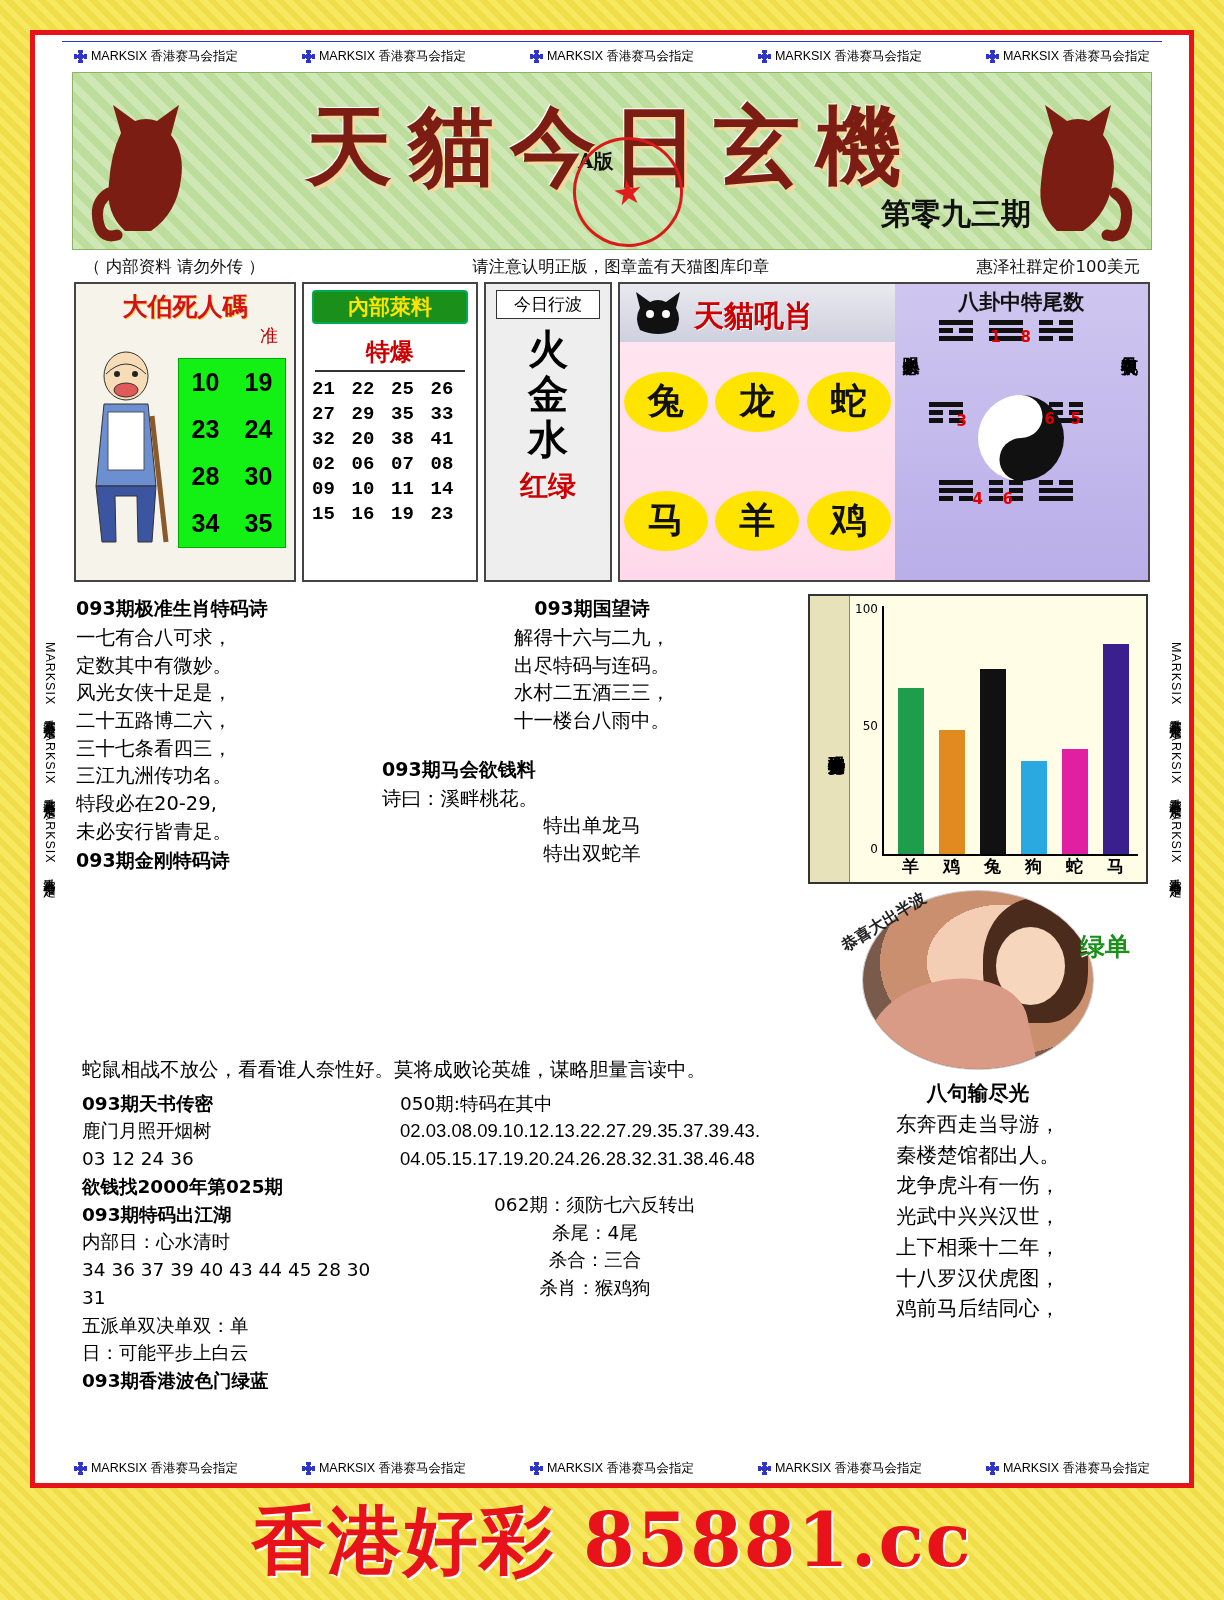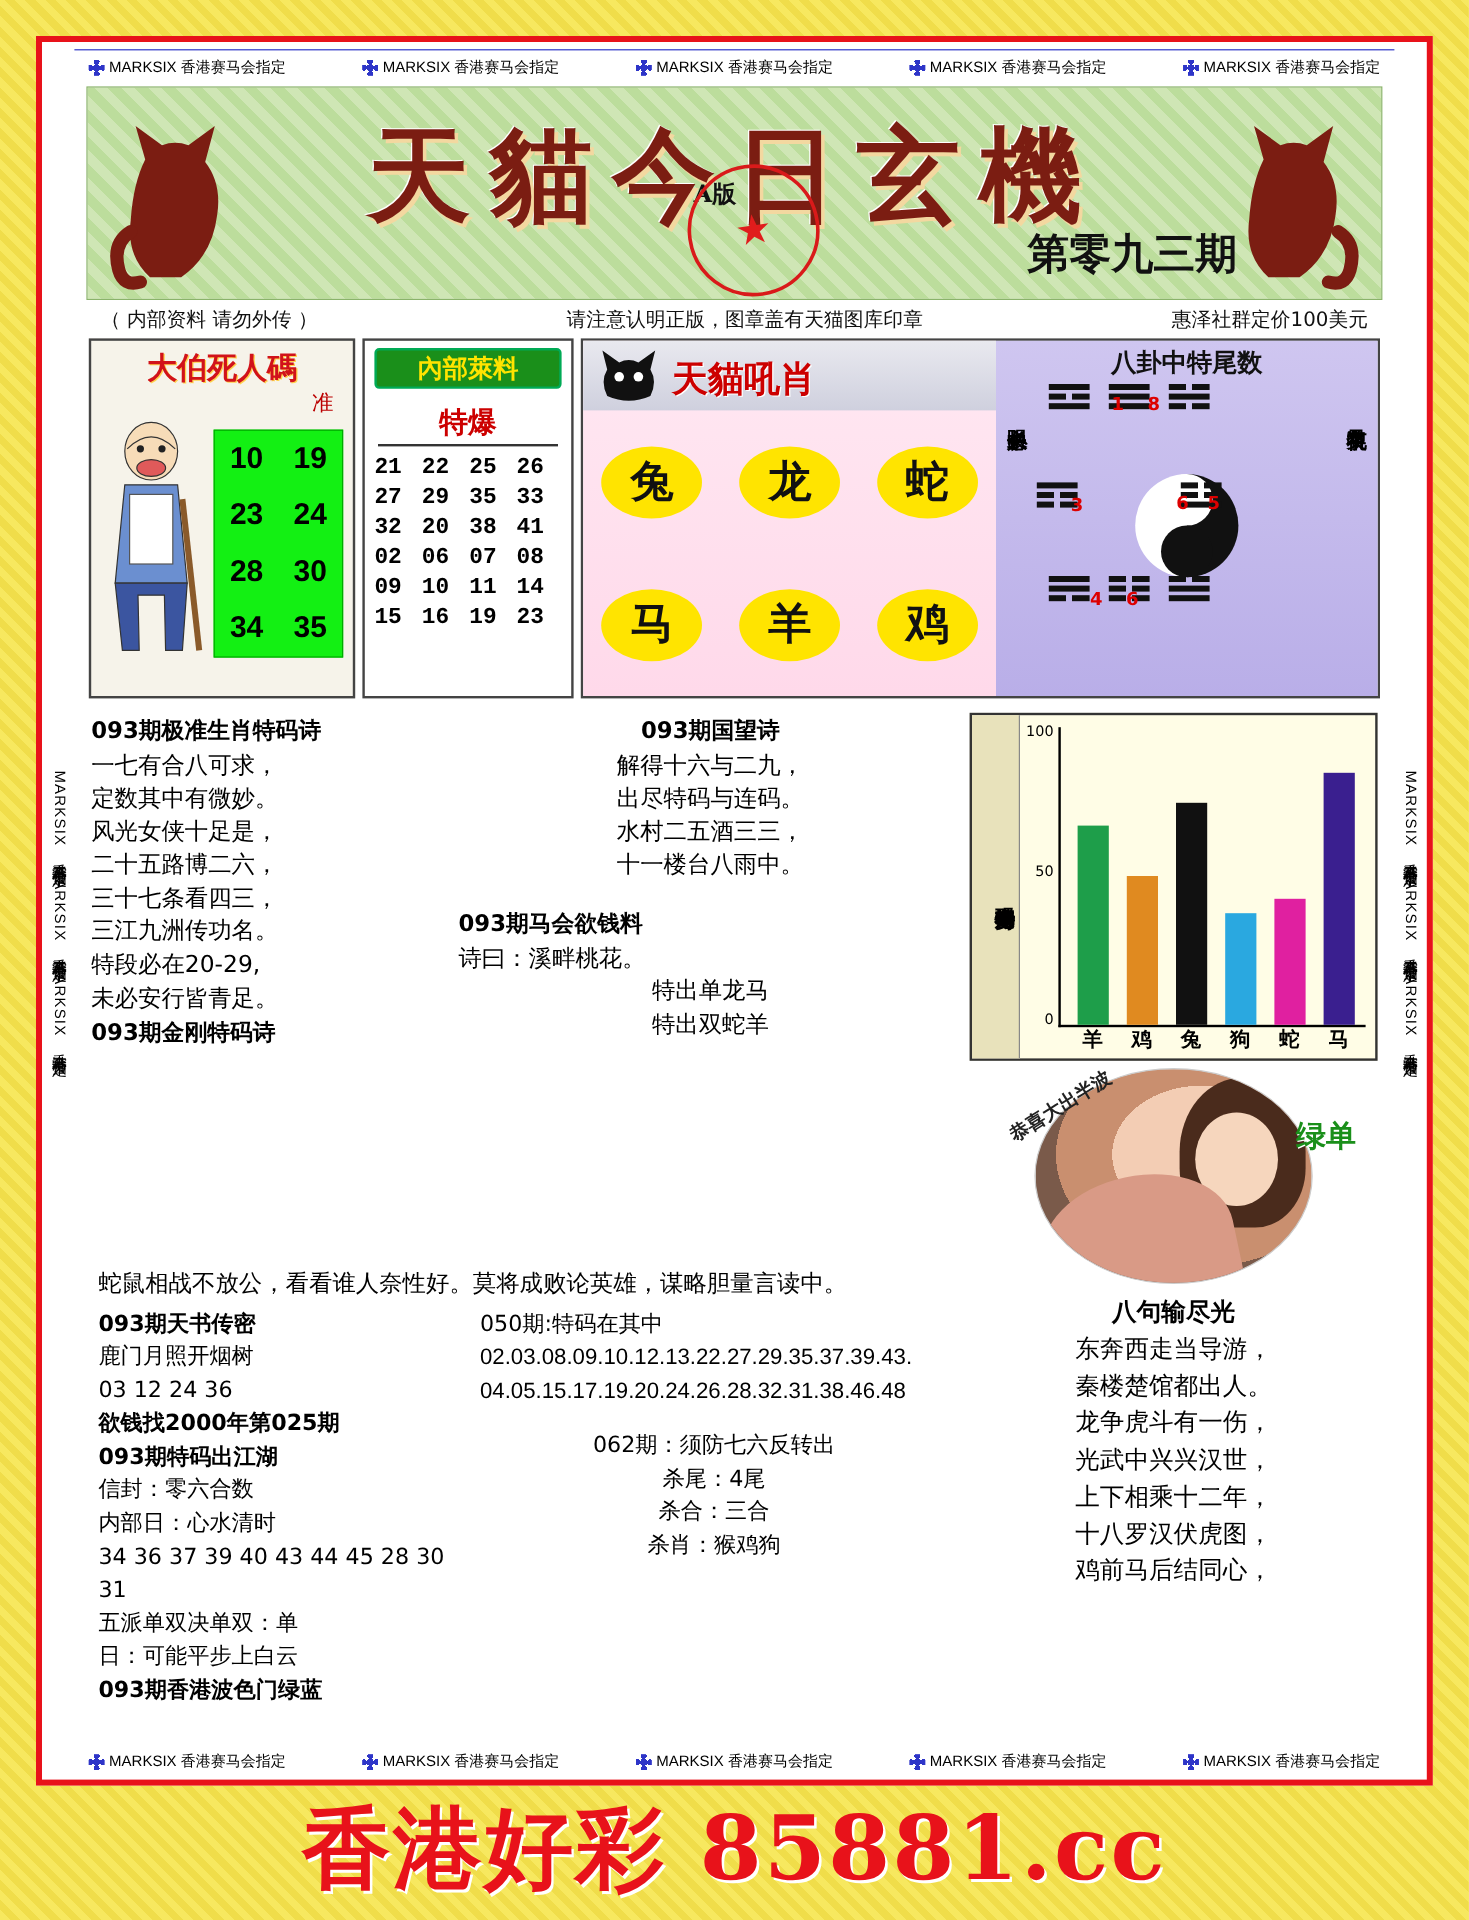--- a/index.html
+++ b/index.html
@@ -89,21 +89,21 @@
     font-family: "DejaVu Serif", serif;
     font-weight: bold;
     font-size: 86px;
     color: #7b1d12;
     letter-spacing: 16px;
     text-shadow: 3px 3px 0 #f3d8a0, -1px -1px 0 #fff;
     white-space: nowrap;
   }
   .issue {
     position: absolute; right: 120px; bottom: 14px;
-    font-size: 35px; font-weight: bold; color: #111;
+    font-size: 30px; font-weight: bold; color: #111;
     font-family: Liberation Serif, serif;
   }
   .stamp {
     position: absolute; left: 500px; bottom: 2px;
     width: 110px; height: 110px;
     border: 3px solid #d91a1a; border-radius: 50%;
     color: #d91a1a; display: flex; align-items: center; justify-content: center;
     font-size: 11px; text-align: center; line-height: 1.2;
     transform: rotate(-8deg);
   }
@@ -408,20 +408,29 @@
         <span>10</span>
         <span>11</span>
         <span>14</span>
         <span>15</span>
         <span>16</span>
         <span>19</span>
         <span>23</span>
       </div>
     </div>
 
+    <div class="panel p3">
+      <div class="p3-head">今日行波</div>
+      <div class="p3-body">
+        <div>火</div>
+        <div>金</div>
+        <div>水</div>
+      </div>
+      <div class="p3-foot">红绿</div>
+    </div>
 
     <div class="panel p4">
       <div class="p4a">
         <div class="p4a-top">
           <svg style="position:absolute;left:10px;top:4px;width:56px;height:50px" viewBox="0 0 56 50">
             <path d="M10 20 L6 4 L20 14 Q28 10 36 14 L50 4 L46 20 Q52 30 46 42 Q28 50 10 42 Q4 30 10 20Z" fill="#111"></path>
             <circle cx="20" cy="26" r="4" fill="#fff"></circle>
               <circle cx="36" cy="26" r="4" fill="#fff"></circle>
           </svg>
           <div class="p4a-title">天貓吼肖</div>
@@ -575,21 +584,20 @@
 
   <div style="padding: 0 16px 6px 16px; position:absolute; left:0; top:990px; width:740px;">
     <div class="poem-line">蛇鼠相战不放公，看看谁人奈性好。莫将成败论英雄，谋略胆量言读中。</div>
     <div style="display:flex; gap:18px; margin-top:6px;">
       <div style="width:300px;" class="dtable">
         <div style="font-weight:bold">093期天书传密</div>
         <div>鹿门月照开烟树</div>
         <div>03 12 24 36</div>
         <div style="font-weight:bold">欲钱找2000年第025期</div>
         <div style="font-weight:bold">093期特码出江湖</div>
-        <div>信封：零六合数</div>
         <div>内部日：心水清时</div>
         <div>34 36 37 39 40 43 44 45 28 30 31</div>
         <div>五派单双决单双：单</div>
         <div>日：可能平步上白云</div>
         <div style="font-weight:bold">093期香港波色门绿蓝</div>
       </div>
       <div style="flex:1;" class="dtable">
         <div>050期:特码在其中</div>
         <div class="mono">02.03.08.09.10.12.13.22.27.29.35.37.39.43.</div>
         <div class="mono">04.05.15.17.19.20.24.26.28.32.31.38.46.48</div>

